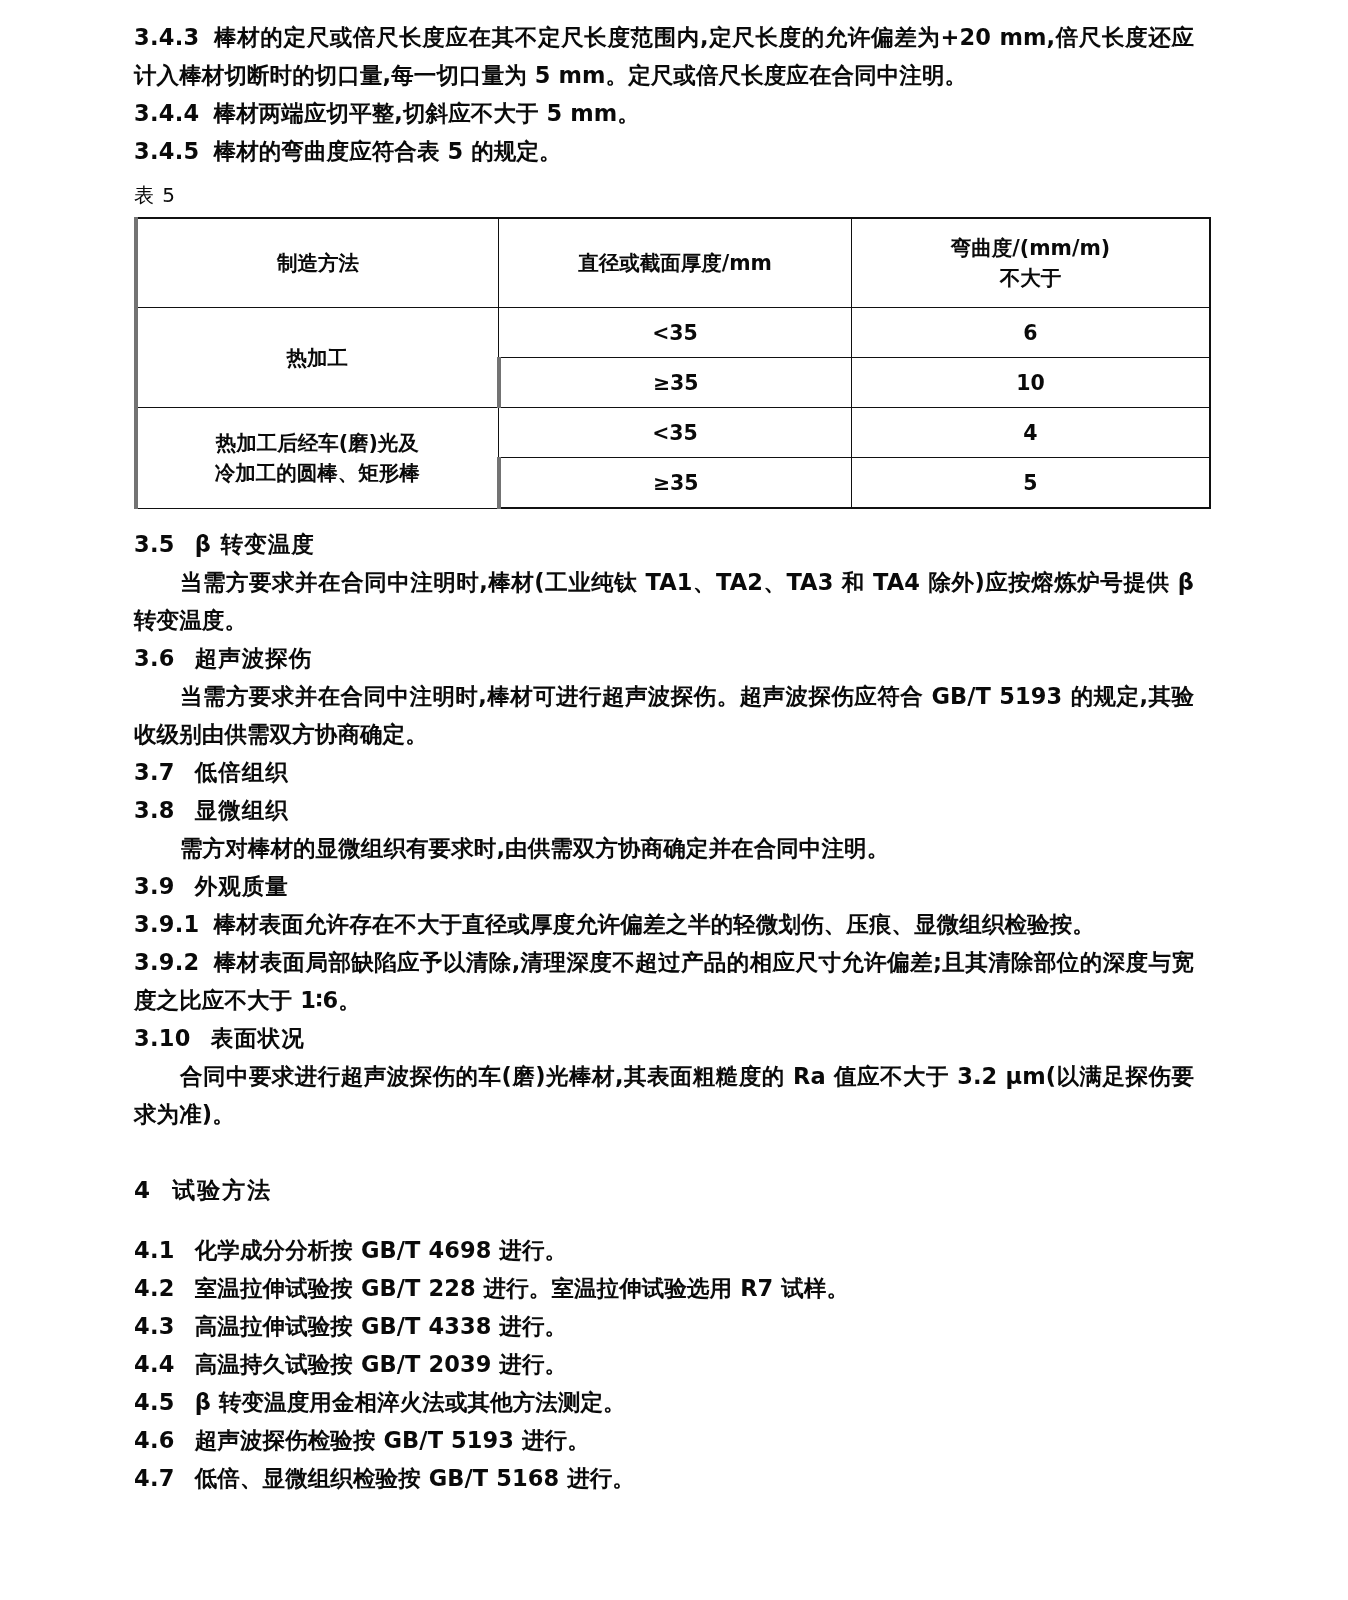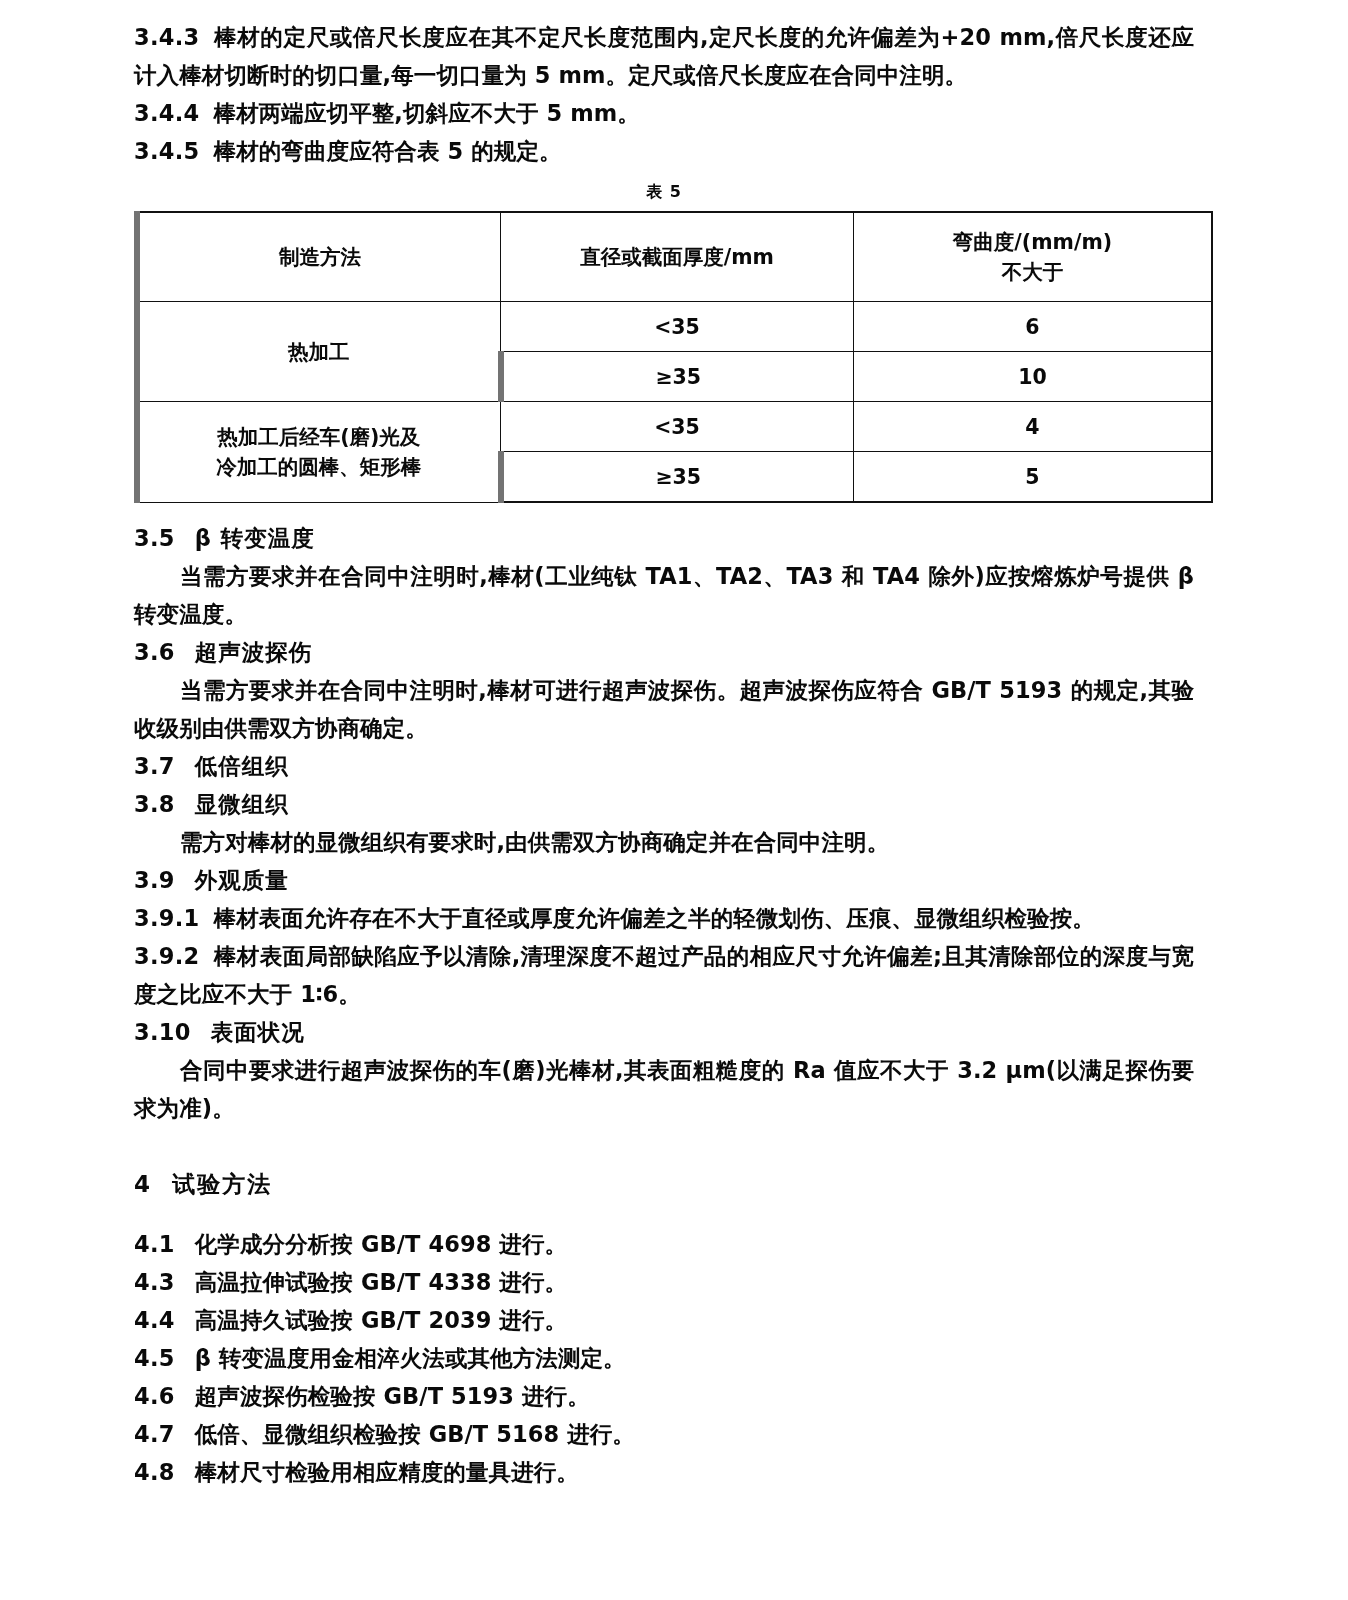--- a/index.html
+++ b/index.html
@@ -55,43 +55,42 @@
   .bigheading {
     font-size: 23px;
     line-height: 38px;
     font-weight: 700;
     margin: 0;
   }
   .bigheading .htitle { margin-left: 22px; letter-spacing: 2px; text-align: center; }
 
   
   .tbl-caption {
-    text-align: center;
-    font-size: 16px;
-    font-weight: 700;
+    font-size: 20px;
+    font-weight: 400;
     margin: 12px 0 8px 0;
     letter-spacing: 1px;
   }
   table.t5 {
     border-collapse: collapse;
     width: 1057px;
     margin: 0 0 0 0;
     table-layout: fixed;
   }
   table.t5 td {
     border: 1px solid #111;
     text-align: center;
     vertical-align: middle;
     font-size: 20.5px;
     font-weight: 600;
     padding: 4px 2px;
     line-height: 30px;
   }
   table.t5 .outer-top td { border-top: 2px solid #111; }
-  table.t5 tr td:first-child { border-left: 6px solid #737373; }
+  table.t5 tr td:first-child { border-left: 4px solid #737373; }
   table.t5 tr td:last-child { border-right: 2px solid #111; }
   table.t5 tr:last-child td { border-bottom: 2px solid #111; }
   .c1 { width: 356px; }
   .c2 { width: 348px; }
   .c3 { width: 353px; }
   .hd-row td { height: 80px; }
   .b-row td { height: 41px; }
   .two-line { line-height: 32px; }
 
   .spacer-16 { height: 16px; }
@@ -177,20 +176,21 @@
     <p class="heading"><span class="num">3.10</span><span class="htitle">表面状况</span></p>
     <p class="para indent">合同中要求进行超声波探伤的车(磨)光棒材,其表面粗糙度的 Ra 值应不大于 3.2 μm(以满足探伤要求为准)。</p>
 
     <div class="spacer-38"></div>
 
     <p class="bigheading"><span class="num">4</span><span class="htitle">试验方法</span></p>
 
     <div class="spacer-22"></div>
 
     <p class="para"><span class="num gap-m">4.1</span><span>化学成分分析按 GB/T 4698 进行。</span></p>
+    <p class="para"><span class="num gap-m">4.2</span><span>室温拉伸试验按 GB/T 228 进行。室温拉伸试验选用 R7 试样。</span></p>
     <p class="para"><span class="num gap-m">4.3</span><span>高温拉伸试验按 GB/T 4338 进行。</span></p>
     <p class="para"><span class="num gap-m">4.4</span><span>高温持久试验按 GB/T 2039 进行。</span></p>
     <p class="para"><span class="num gap-m">4.5</span><span>β 转变温度用金相淬火法或其他方法测定。</span></p>
     <p class="para"><span class="num gap-m">4.6</span><span>超声波探伤检验按 GB/T 5193 进行。</span></p>
     <p class="para"><span class="num gap-m">4.7</span><span>低倍、显微组织检验按 GB/T 5168 进行。</span></p>
     <p class="para"><span class="num gap-m">4.8</span><span>棒材尺寸检验用相应精度的量具进行。</span></p>
 
   </div>
 
   <div class="pagenum">4</div>

